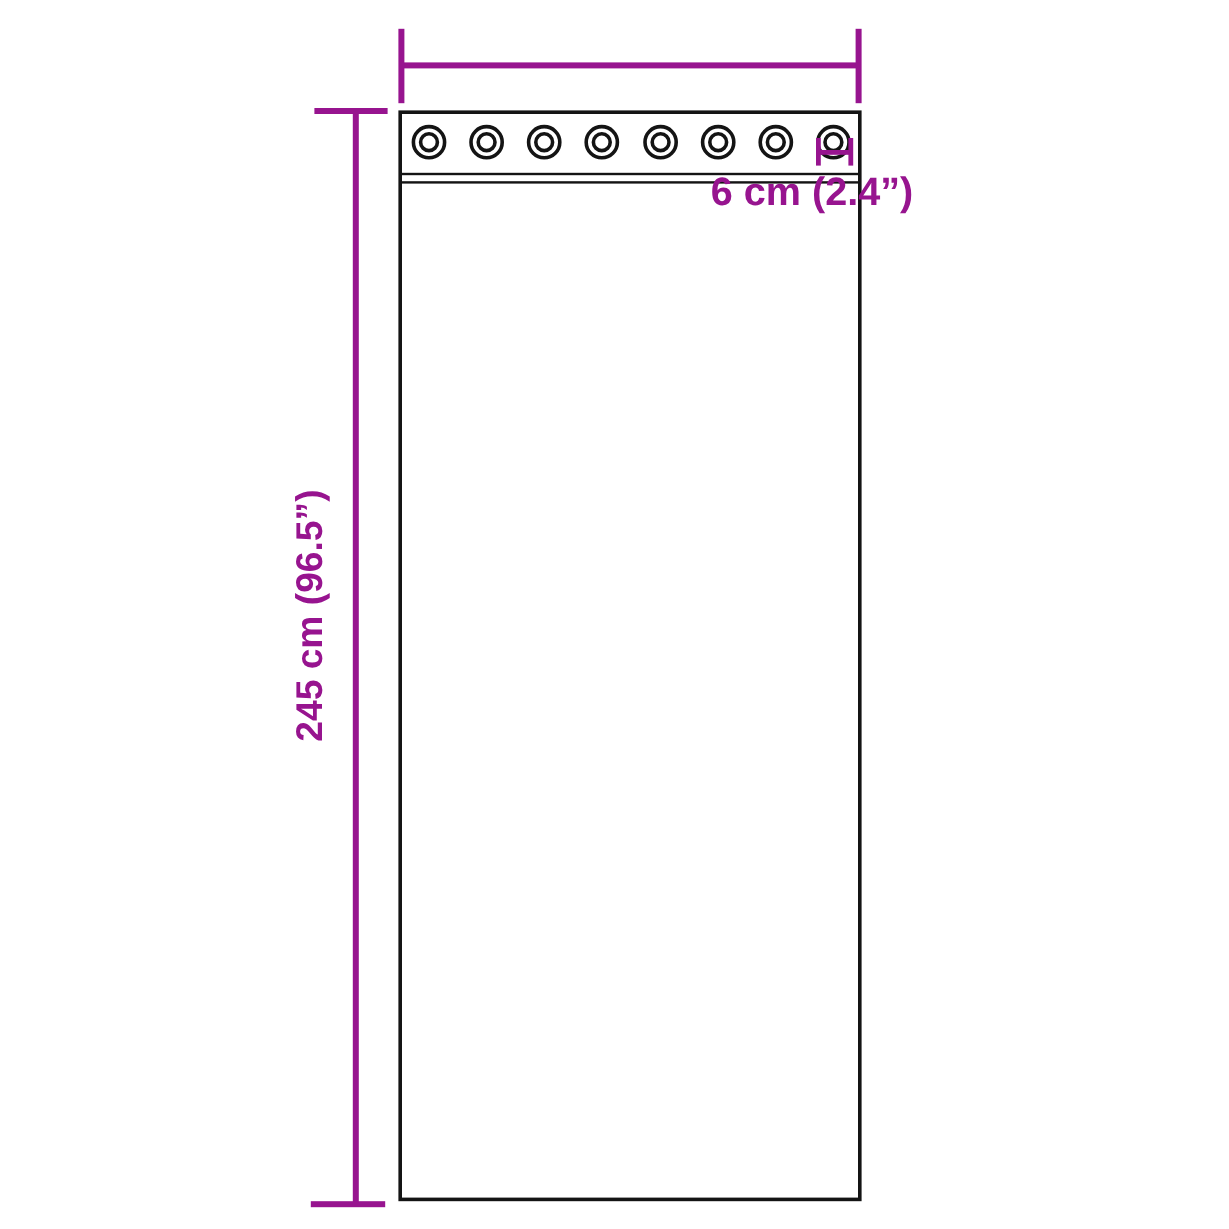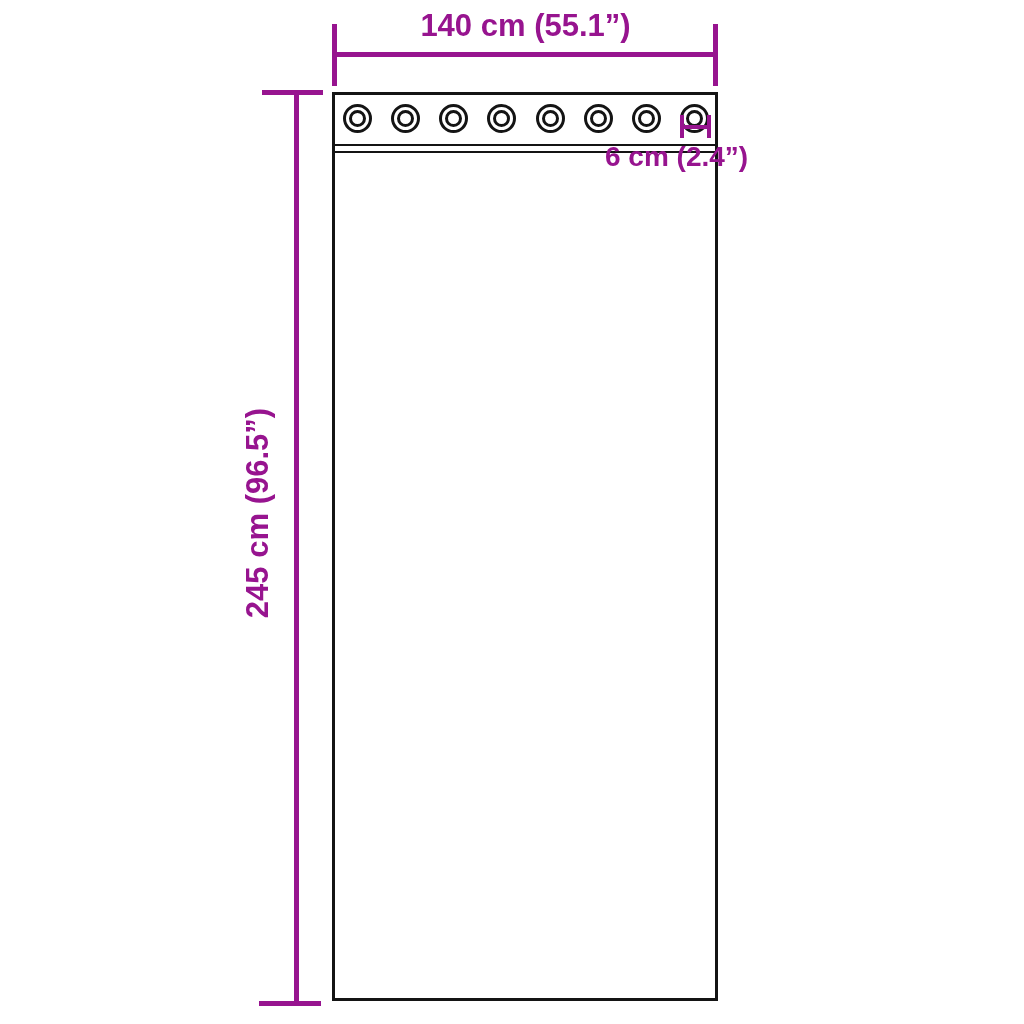--- a/index.html
+++ b/index.html
@@ -56,30 +56,29 @@
     position:absolute;left:108px;top:493px;width:300px;height:40px;line-height:40px;
     text-align:center;transform:rotate(-90deg);
     color:var(--dim-color);font-size:31px;font-weight:700;white-space:nowrap;
   }
 
   
   .g-bar{left:682px;top:125px;width:28px;height:4px;}
   .g-tick-l{left:680px;top:115px;width:4px;height:23px;}
   .g-tick-r{left:707px;top:115px;width:4px;height:23px;}
   .g-label{
-    position:absolute;left:605px;top:141px;width:185px;text-align:left;
-    color:var(--dim-color);font-size:28px;font-weight:700;white-space:nowrap;
+    position:absolute;left:576px;top:141px;width:185px;text-align:right;
+    color:var(--dim-color);font-size:33px;font-weight:700;white-space:nowrap;
   }
 </style>
 </head>
 <body>
 
 <div class="canvas">
 
-  <div class="w-label">140 cm (55.1”)</div>
   <div class="dim w-line"></div>
   <div class="dim w-tick-l"></div>
   <div class="dim w-tick-r"></div>
 
   <div class="h-label">245 cm (96.5”)</div>
   <div class="dim h-line"></div>
   <div class="dim h-cap-t"></div>
   <div class="dim h-cap-b"></div>
 
   <div class="curtain">

